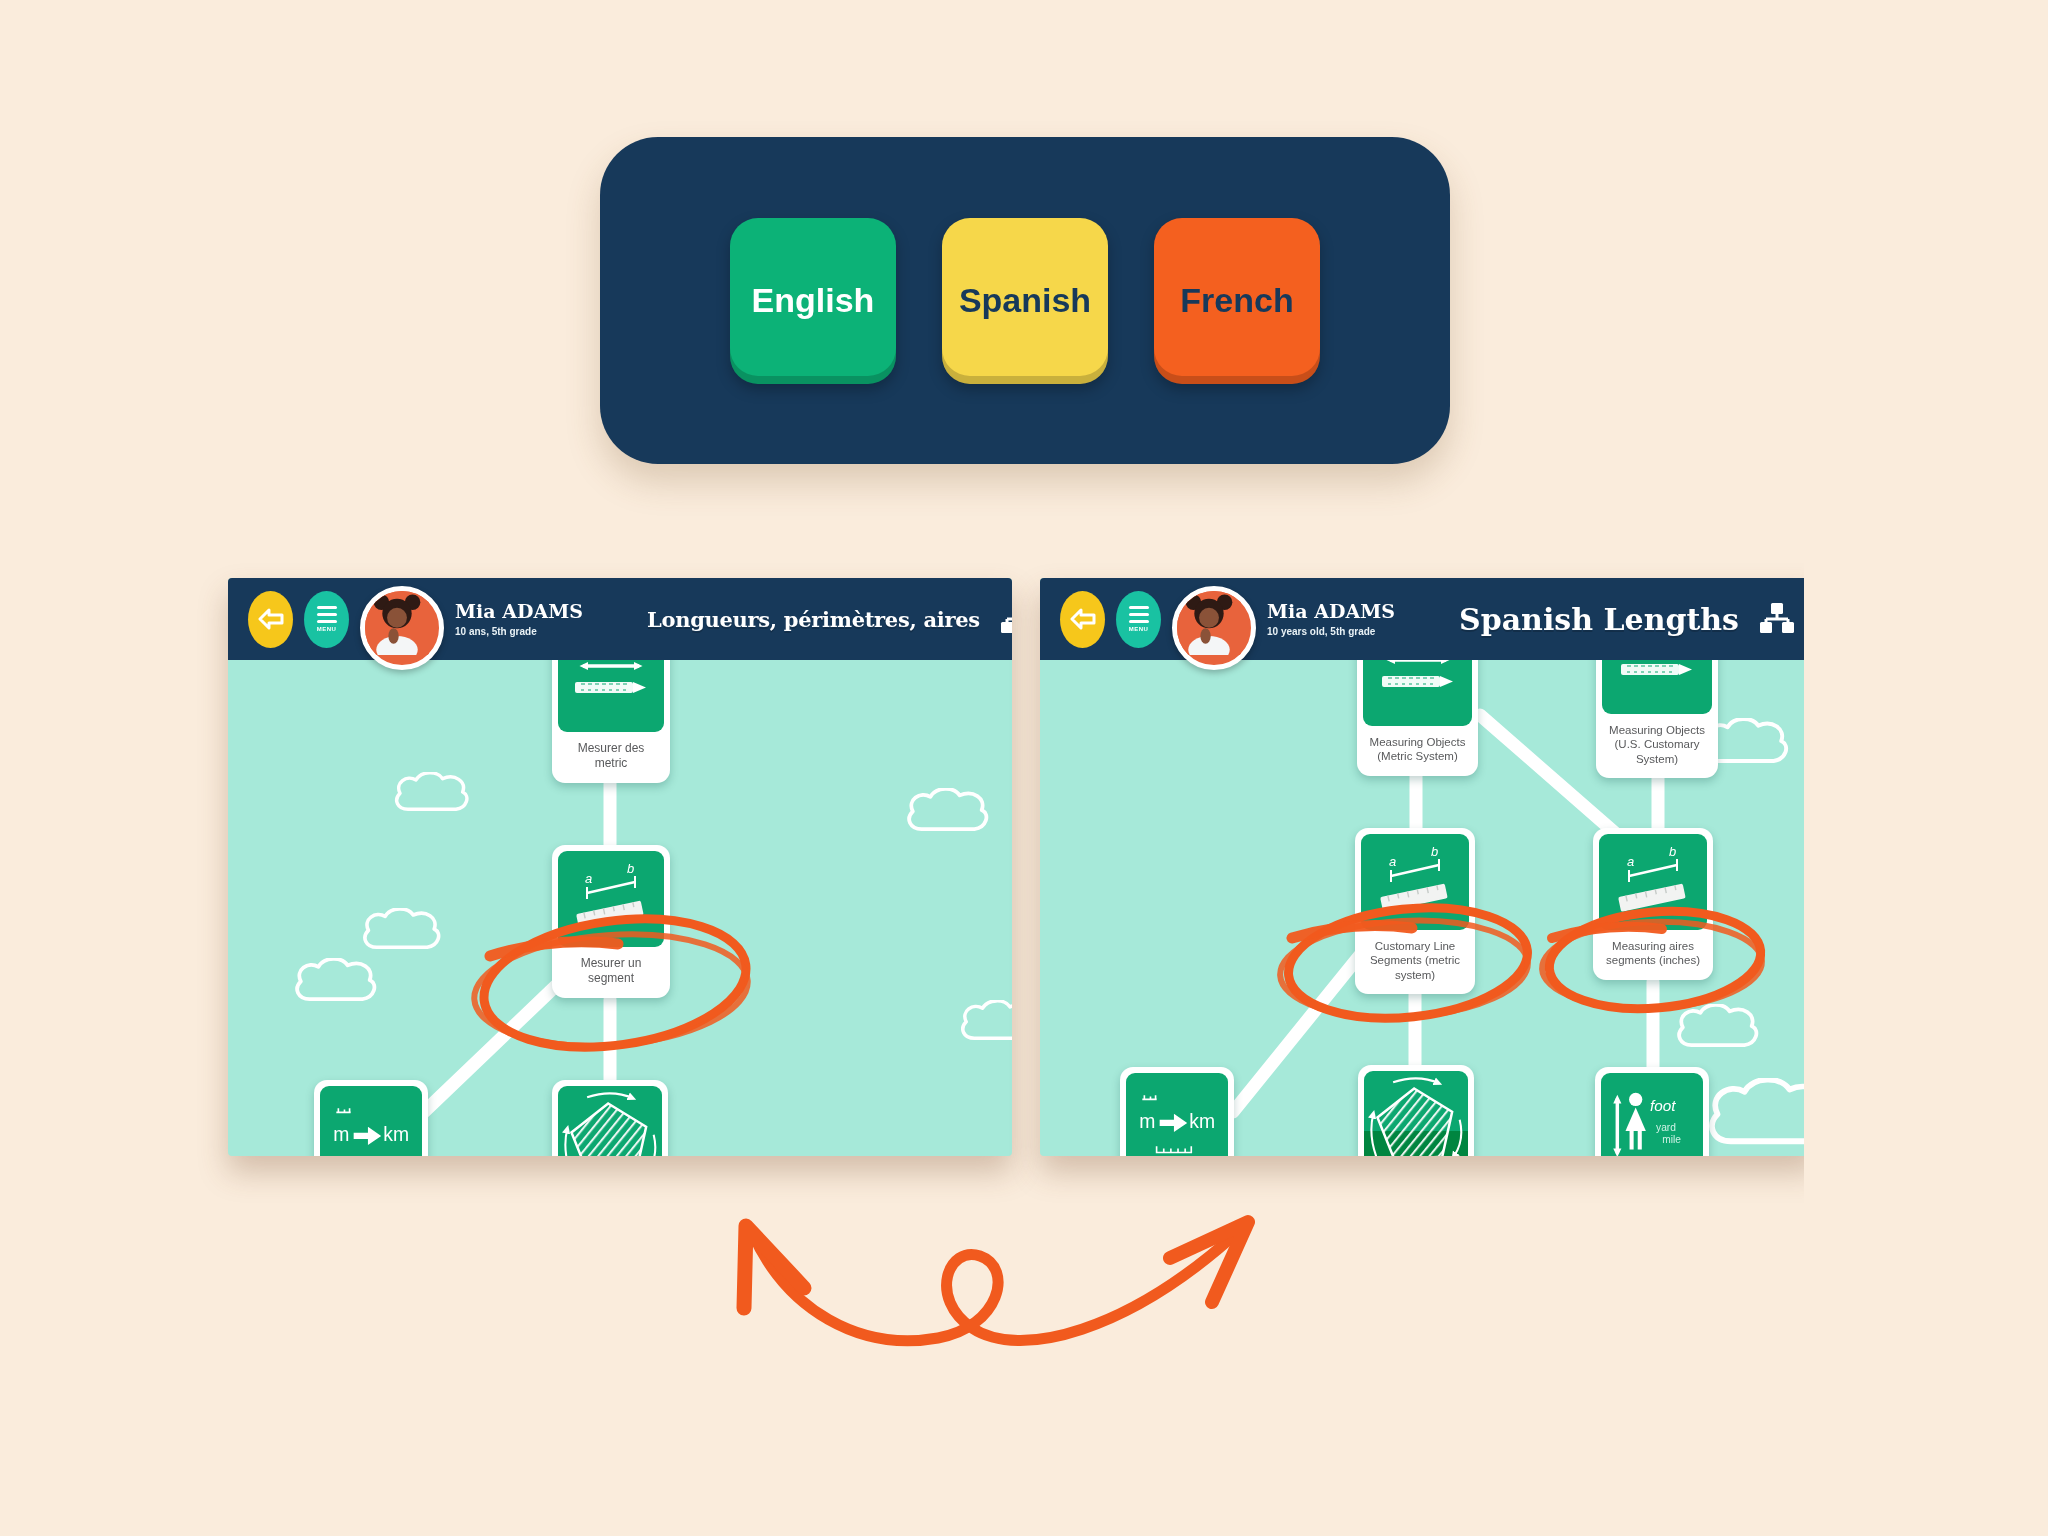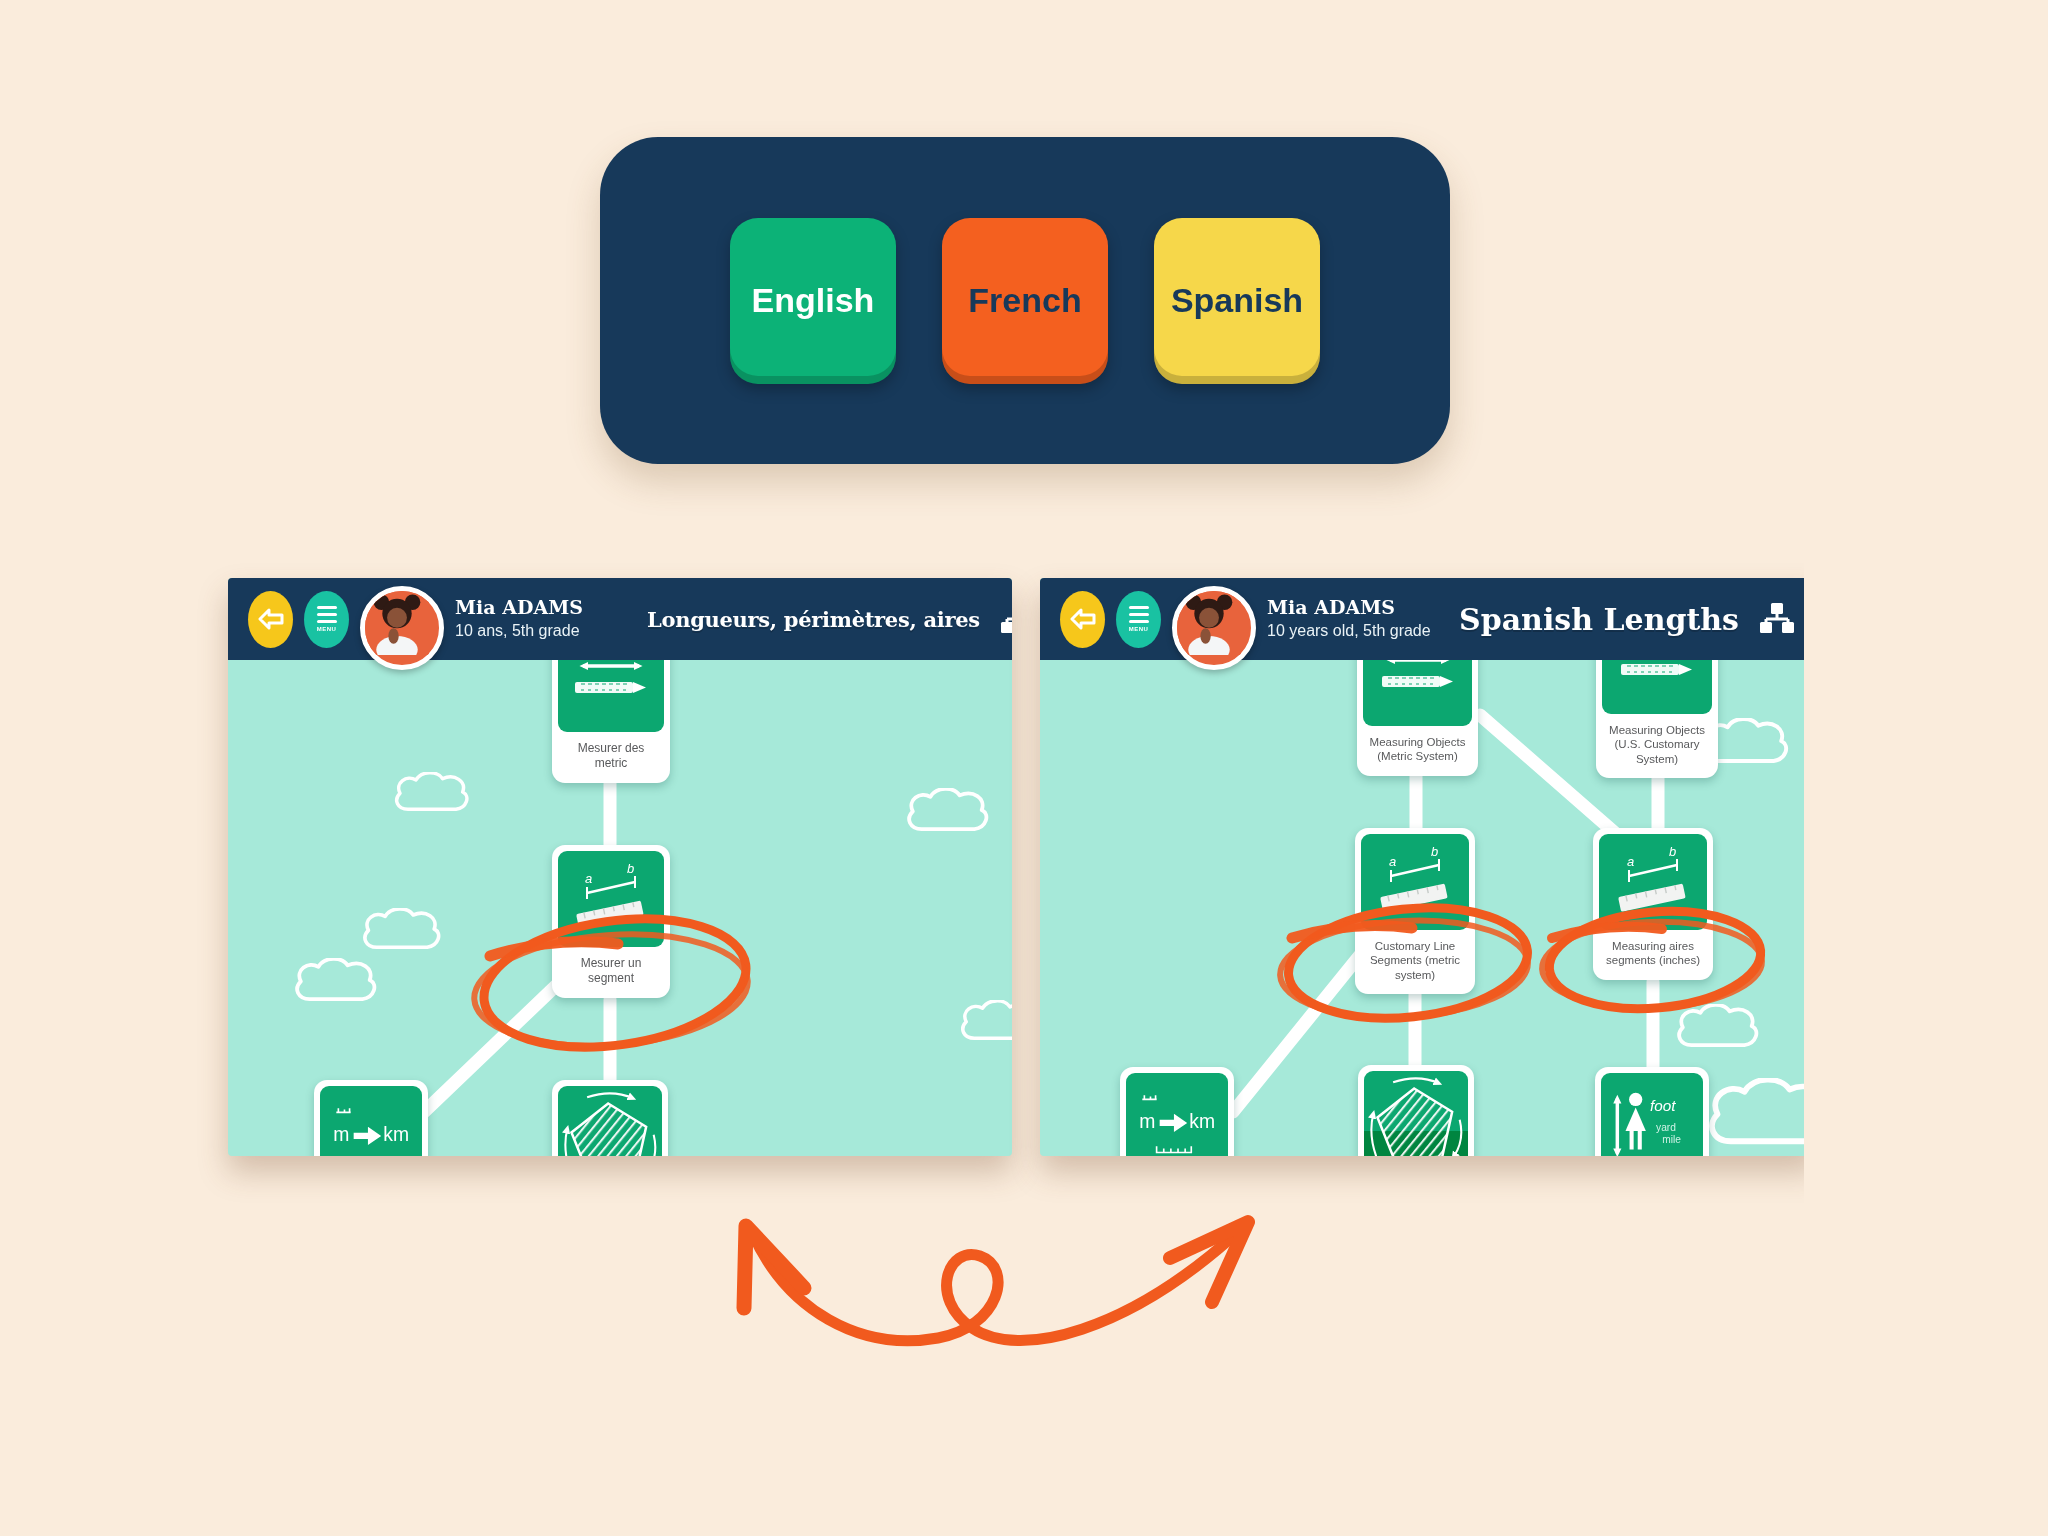--- a/index.html
+++ b/index.html
@@ -28,21 +28,21 @@
     display:flex;flex-direction:column;align-items:center;justify-content:center;gap:3px;}
   .btn-back{background:var(--back_yellow,#F6C71B);}
   .btn-menu{background:var(--menu_teal,#19C2A2);}
   .menu-bars{display:flex;flex-direction:column;gap:4px;}
   .menu-bars i{display:block;width:20px;height:3px;border-radius:2px;background:#fff;}
   .menu-word{font-size:6px;font-weight:bold;color:#fff;letter-spacing:.5px;}
   .avatar{flex:0 0 auto;width:74px;height:74px;border-radius:50%;border:5px solid #fff;margin-top:18px;
     background:#E8633C;overflow:hidden;box-shadow:0 3px 6px rgba(0,0,0,.25);}
   .user{color:#fff;line-height:1.15;min-width:150px;}
   .user-name{font-family:"DejaVu Serif","Liberation Serif",serif;font-weight:bold;font-size:19px;}
-  .user-meta{font-size:16px;font-weight:normal;color:#E9F2F6;margin-top:3px;}
+  .user-meta{font-size:10px;font-weight:bold;color:#E9F2F6;margin-top:3px;}
   .app-title{margin-left:auto;color:#fff;font-family:"DejaVu Serif","Liberation Serif",serif;
     font-weight:bold;font-size:30px;white-space:nowrap;text-shadow:0 2px 0 rgba(0,0,0,.18);padding-right:8px;}
   .app-left .app-title{font-size:21px;letter-spacing:-.3px;margin-left:31px;}
   .sitemap{flex:0 0 auto;margin-right:2px;}
 
   .app-body{position:absolute;top:82px;left:0;right:0;bottom:0;overflow:hidden;z-index:1;}
   .layer{position:absolute;inset:0;pointer-events:none;}
   .layer.back{z-index:0;}
   .layer.front{z-index:4;}
 
@@ -72,22 +72,22 @@
     <symbol id="cloud" viewBox="0 0 60 30">
       <path d="M12 28 C4 28 1 21 6 16 C2 8 11 2 18 6 C22 -1 34 -1 38 5 C47 1 56 7 53 15 C59 18 56 27 48 28 Z" fill="none" stroke="#ffffff" stroke-width="2.6" stroke-linejoin="round"></path>
     </symbol>
   </defs>
 </svg>
 
 <div class="canvas">
 
   <section class="lang-panel">
     <button class="lang-btn english">English</button>
+    <button class="lang-btn spanish">Spanish</button>
     <button class="lang-btn french">French</button>
-    <button class="lang-btn spanish">Spanish</button>
   </section>
 
   <section class="app app-left">
     <header class="app-header">
       <button class="round-btn btn-back">
         <svg width="26" height="22" viewBox="0 0 26 22">
           <path d="M11 2 L2 11 L11 20 L11 15 L24 15 L24 7 L11 7 Z" fill="none" stroke="#fff" stroke-width="3" stroke-linejoin="round"></path>
         </svg>
       </button>
       <button class="round-btn btn-menu">

